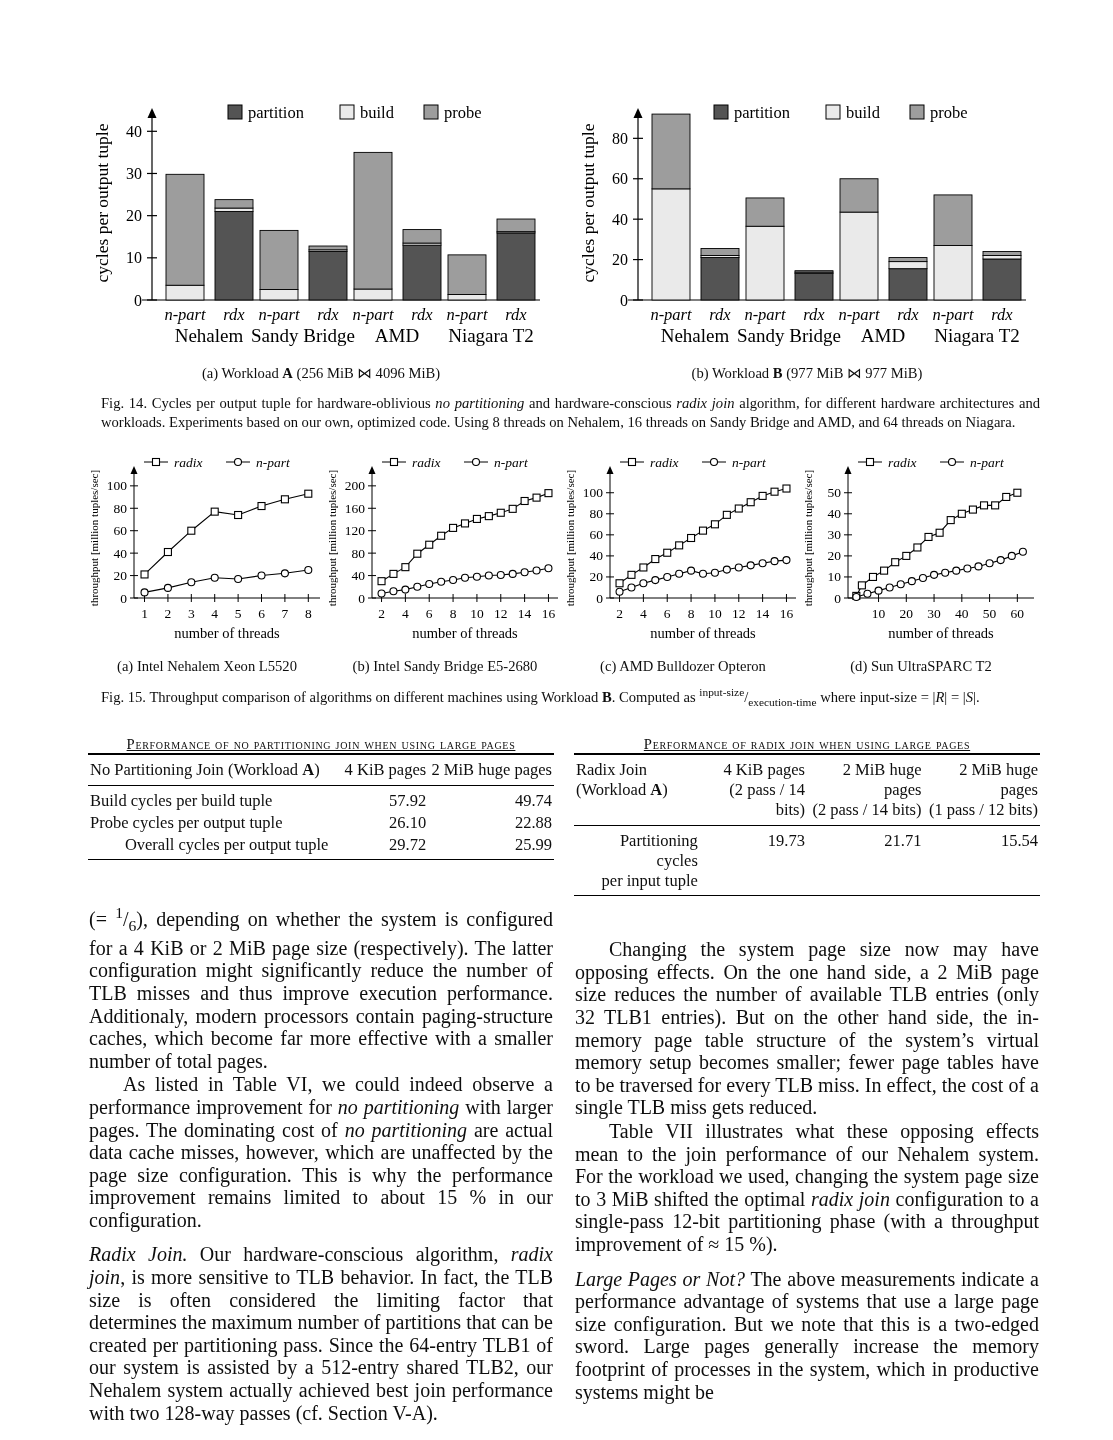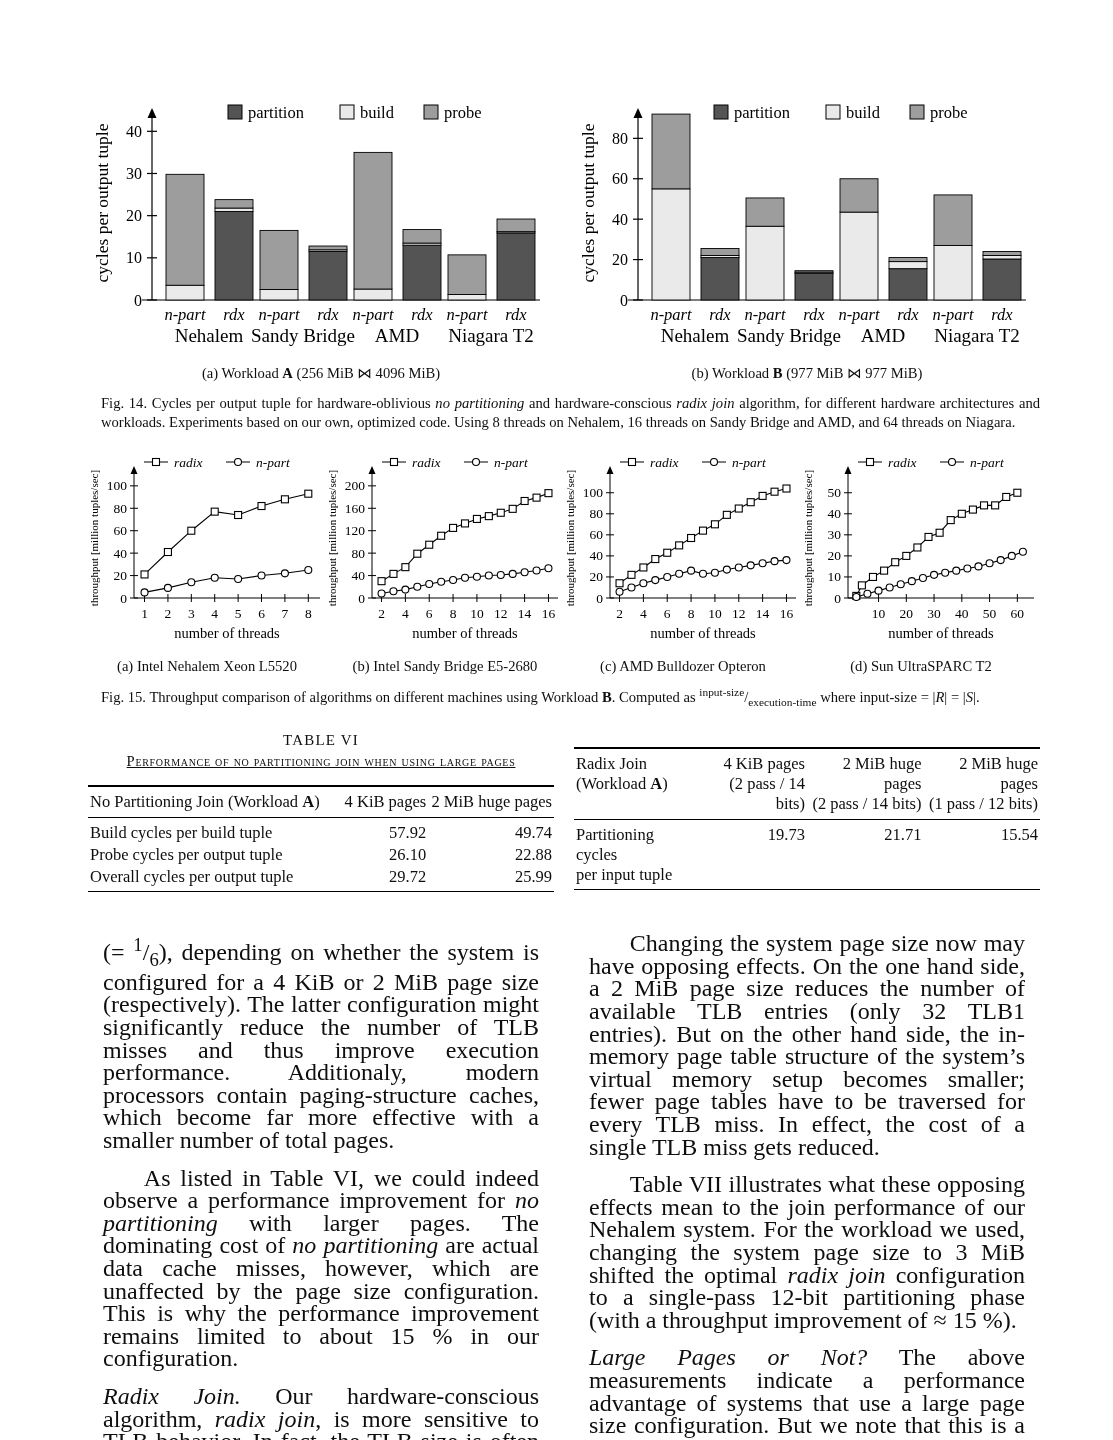--- a/index.html
+++ b/index.html
@@ -17,31 +17,31 @@
   .fig15 svg{width:238px;height:206px;display:block;}
   .subcap{text-align:center;font-size:14.6px;margin-top:4px;}
   .figcap{font-size:14.6px;line-height:1.3;text-align:justify;margin:12px 0 0 13px;}
   .figcap.f15{margin-top:10px;}
   
   .columns{display:flex;gap:20px;margin-top:22px;}
   .col{width:466px;}
   .table-block{margin-bottom:42px;}
   .tbl-title{text-align:center;font-size:15px;letter-spacing:1.2px;}
   .tbl-sub{text-align:center;font-variant:small-caps;font-size:14.6px;letter-spacing:0.7px;margin-top:4px;text-decoration:underline;}
-  table.booktab{width:100%;border-collapse:collapse;margin-top:15px;font-size:16.5px;
+  table.booktab{width:100%;border-collapse:collapse;font-size:16.5px;
     border-top:2px solid #000;border-bottom:1.6px solid #000;}
   .booktab th{font-weight:normal;border-bottom:1.2px solid #000;padding:5px 2px 5px 2px;vertical-align:top;}
   .booktab td{padding:1px 2px;vertical-align:top;}
   .booktab tbody tr:first-child td{padding-top:5px;}
-  .booktab tbody tr:last-child td{padding-bottom:4px;}
+  .booktab tbody tr:last-child td{padding-bottom:4px;text-align:right;}
   .lbl{text-align:left;}
   .num{text-align:right;}
   .l{display:block;line-height:1.22;}
   
-  .para{font-size:24px;line-height:22.6px;text-align:justify;margin:15px;}
+  .para{font-size:20px;line-height:22.6px;text-align:justify;margin:1px;}
   .para.indent{text-indent:1.7em;}
   .para.spaced{margin-top:12px;}
   svg text{font-family:"Liberation Serif","DejaVu Serif",serif;fill:#000;}
 </style>
 </head>
 <body>
 
 <div class="page">
 
   <div class="figrow">
@@ -451,21 +451,20 @@
         </svg>
       <figcaption class="subcap">(d) Sun UltraSPARC T2</figcaption>
     </figure>
   </div>
   <p class="figcap f15"><span>Fig. 15.   Throughput comparison of algorithms on different machines using Workload </span><span style="font-weight: bold;">B</span><span>. Computed as </span><span style="vertical-align: super; font-size: 0.78em;">input-size</span><span>/</span><span style="vertical-align: sub; font-size: 0.78em;">execution-time</span><span> where input-size = |</span><span style="font-style: italic;">R</span><span>| = |</span><span style="font-style: italic;">S</span><span>|.</span></p>
 
   <div class="columns">
 
     <div class="col">
       <section class="table-block">
-        <div class="tbl-title">TABLE VI</div>
         <div class="tbl-sub">Performance of no partitioning join when using large pages</div>
         <table class="booktab">
           <thead>
             <tr>
               <th class="lbl" style="width:52%"><span>No Partitioning Join (Workload </span><span style="font-weight: bold;">A</span><span>)</span></th>
               <th class="num" style="width:21%">4 KiB pages</th>
               <th class="num" style="width:27%">2 MiB huge pages</th>
             </tr>
           </thead>
           <tbody>
@@ -488,20 +487,21 @@
         </table>
       </section>
 
       <p class="para"><span>(= </span><span style="vertical-align: super; font-size: 0.78em;">1</span><span>/</span><span style="vertical-align: sub; font-size: 0.78em;">6</span><span>), depending on whether the system is configured for a 4 KiB or 2 MiB page size (respectively). The latter configuration might significantly reduce the number of TLB misses and thus improve execution performance. Additionaly, modern processors contain paging-structure caches, which become far more effective with a smaller number of total pages.</span></p>
       <p class="para indent"><span>As listed in Table VI, we could indeed observe a performance improvement for </span><span style="font-style: italic;">no partitioning</span><span> with larger pages. The dominating cost of </span><span style="font-style: italic;">no partitioning</span><span> are actual data cache misses, however, which are unaffected by the page size configuration. This is why the performance improvement remains limited to about 15 % in our configuration.</span></p>
       <p class="para spaced"><span style="font-style: italic;">Radix Join.</span><span> Our hardware-conscious algorithm, </span><span style="font-style: italic;">radix join</span><span>, is more sensitive to TLB behavior. In fact, the TLB size is often considered the limiting factor that determines the maximum number of partitions that can be created per partitioning pass. Since the 64-entry TLB1 of our system is assisted by a 512-entry shared TLB2, our Nehalem system actually achieved best join performance with two 128-way passes (cf. Section V-A).</span></p>
     </div>
 
     <div class="col">
       <section class="table-block">
+        <div class="tbl-sub">Performance of radix join when using large pages</div>
         <table class="booktab">
           <thead>
             <tr>
               <th class="lbl" style="width:27%">
                 <span class="l">Radix Join</span>
                 <span class="l"><span>(Workload </span><span style="font-weight: bold;">A</span><span>)</span></span>
               </th>
               <th class="num" style="width:23%">
                 <span class="l">4 KiB pages</span>
                 <span class="l">(2 pass / 14 bits)</span>

